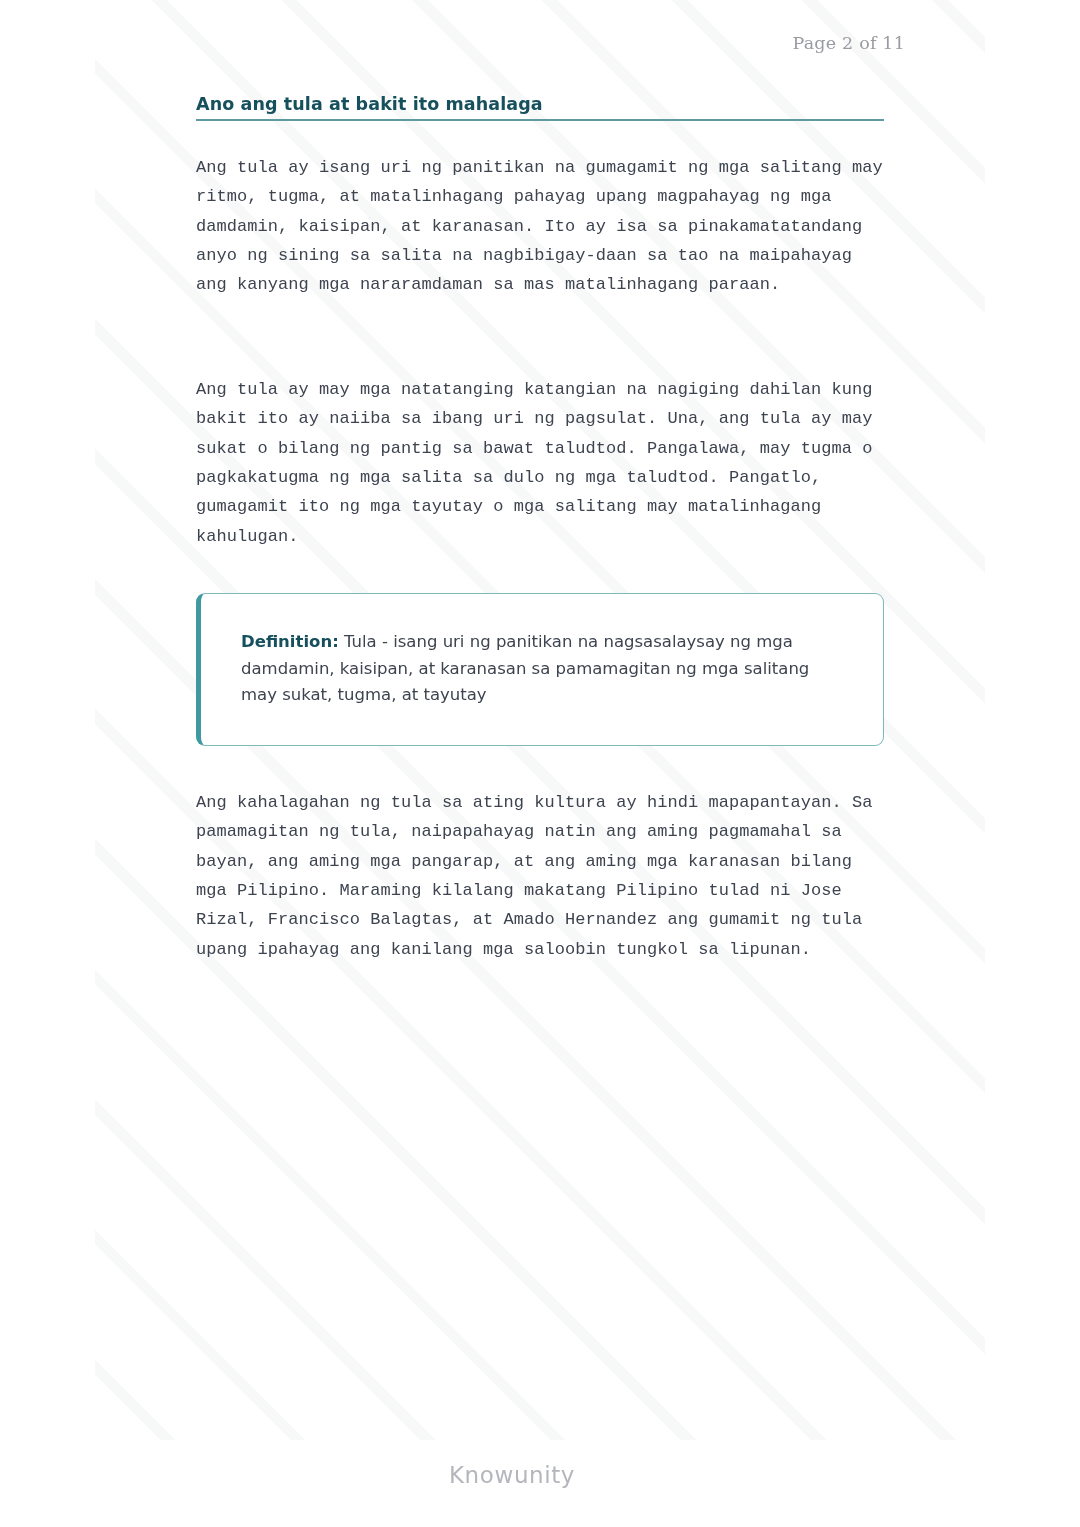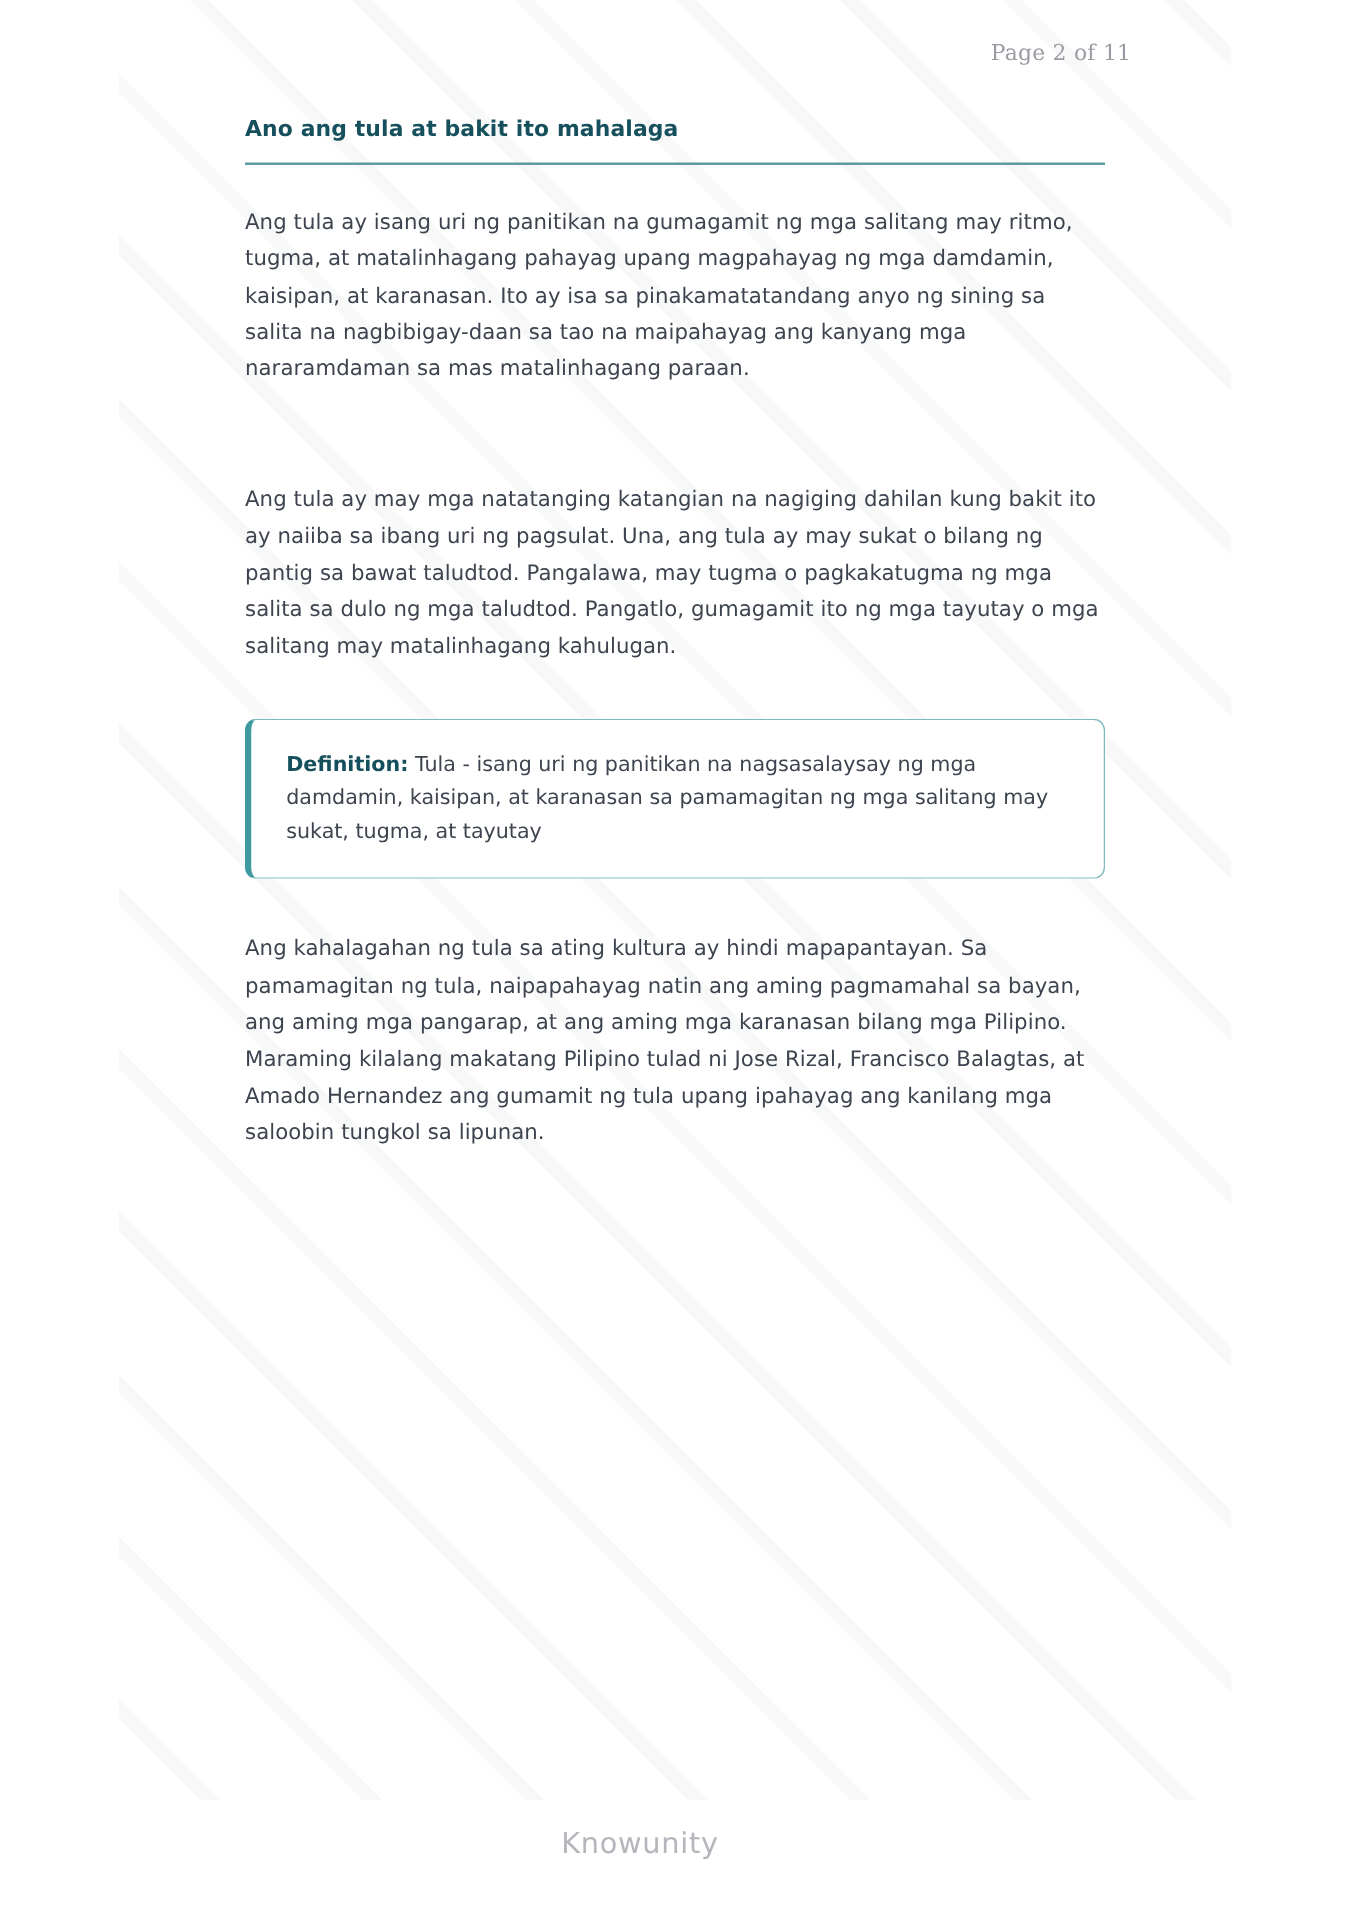--- a/index.html
+++ b/index.html
@@ -68,48 +68,49 @@
     width: 688px;
   }
 
   h2.section-heading {
     margin: 0;
     font-size: 17.5px;
     font-weight: bold;
     color: #15505c;
     letter-spacing: 0.1px;
     line-height: 1.3;
-    padding-bottom: 14px;
+    padding-bottom: 3px;
     border-bottom: 2px solid #5d9aa2;
   }
 
   p.body-text {
     margin: 0;
     font-size: 17px;
     line-height: 29.4px;
     color: #3d4450;
     letter-spacing: 0.05px;
+    font-family: Liberation Mono, monospace;
   }
 
   .sp-after-heading { height: 32px; }
   .sp-para-to-heading { height: 43px; }
   .sp-before-callout { height: 42px; }
   .sp-after-callout { height: 42px; }
 
   
   .callout {
     box-sizing: border-box;
     border: 1px solid #7fb8bd;
     border-left: 5px solid #3e9aa0;
     border-radius: 9px;
     background: #ffffff;
     padding: 23px 26px 24px 28px;
   }
   .callout-text {
-    margin: 0;
+    margin: 12px;
     font-size: 16.5px;
     line-height: 26.5px;
     color: #3d4450;
   }
   .callout-label {
     font-weight: bold;
     color: #15505c;
   }
 
   

